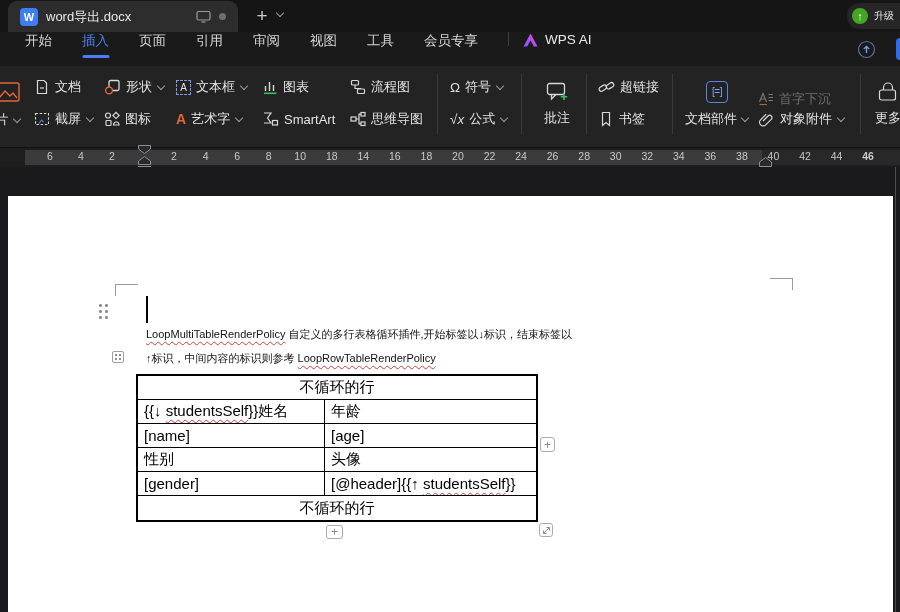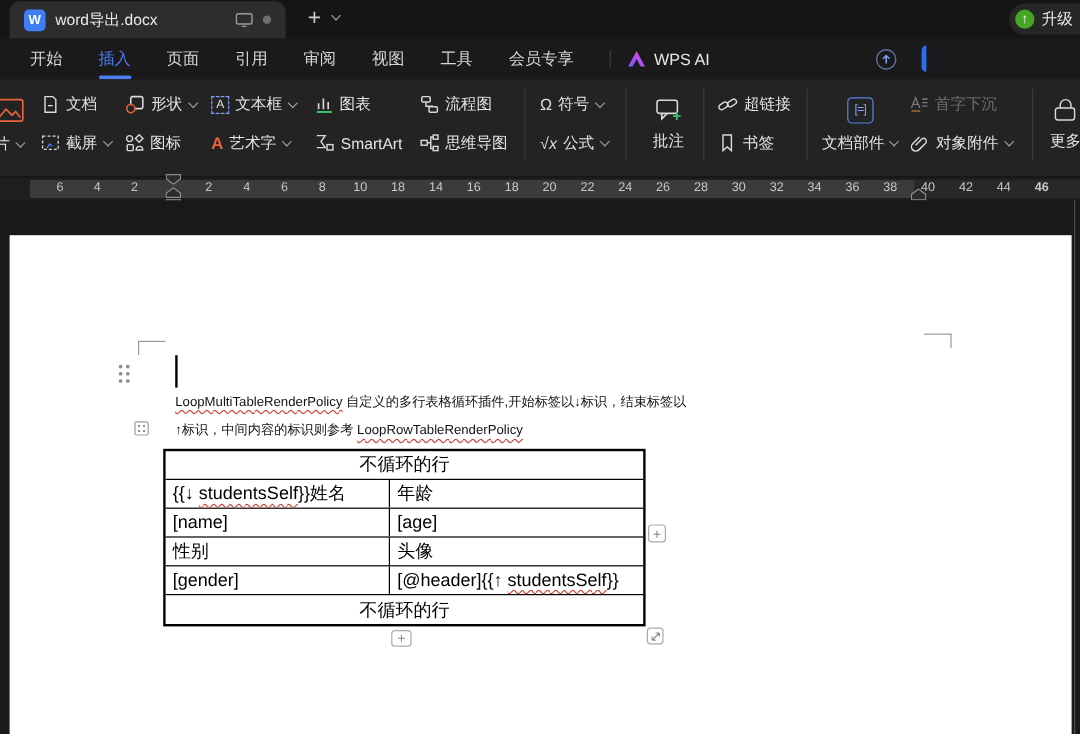--- a/index.html
+++ b/index.html
@@ -19,24 +19,24 @@
   .graydot { width:7px; height:7px; border-radius:50%; background:#6f6f6f; flex:0 0 auto; }
   .newtab { position:absolute; left:252px; top:4px; color:#c9c9c9; font-size:19px; line-height:24px; width:20px; text-align:center; }
   .chev { display:inline-block; width:8px; height:8px; position:relative; }
   .chev::before { content:""; position:absolute; left:1px; top:0; width:5px; height:5px;
                   border-right:1.3px solid #9a9a9a; border-bottom:1.3px solid #9a9a9a; transform:rotate(45deg); }
   .tb-chev { position:absolute; left:276px; top:10px; }
   .upgrade { position:absolute; right:0; top:3px; height:26px; background:#262626; border-radius:14px 0 0 14px;
              display:flex; align-items:center; gap:6px; padding:0 6px 0 5px; }
   .up-circle { width:16px; height:16px; border-radius:50%; background:#45a524; color:#fff; font-size:11px; font-weight:bold;
                display:flex; align-items:center; justify-content:center; }
-  .upgrade-label { color:#e8e8e8; font-size:13px; white-space:nowrap; }
+  .upgrade-label { color:#e8e8e8; font-size:10px; white-space:nowrap; }
   
-  .menubar { position:absolute; left:0; top:32px; width:772px; height:34px; background:#1a1a1a;
-             display:flex; align-items:center; padding-left:25px; box-sizing:border-box; }
+  .menubar { position:absolute; left:0; top:32px; width:900px; height:34px; background:#1a1a1a;
+             display:flex; align-items:flex-start; padding-left:25px; box-sizing:border-box; }
   .menu-item { color:#d6d6d6; font-size:13.5px; margin-right:30px; position:relative; white-space:nowrap; cursor:default; }
   .menu-item.active { color:#4d7df2; }
   .menu-item.active::after { content:""; position:absolute; left:50%; transform:translateX(-50%); bottom:-8px;
                              width:27px; height:3px; border-radius:2px; background:#4d7df2; }
   .menu-divider { width:1px; height:14px; background:#3f3f3f; margin:0 14px 0 0; }
   .wpsai { display:flex; align-items:center; gap:7px; color:#e8e8e8; font-size:13.5px; }
   .cloud-btn { position:absolute; right:24px; top:8px; }
   .blue-sliver { position:absolute; right:0; top:6px; width:4px; height:22px; background:#2e6bee; border-radius:4px 0 0 4px; }
   
   .ribbon { position:absolute; left:0; top:66px; width:900px; height:81px; background:#232323; border-bottom:1px solid #111; }
@@ -261,21 +261,21 @@
   <div class="rbig" style="left:678px;width:78px">
     <span class="docpart-ic">
         <span>[=]</span>
       </span>
     <span class="lbrow">
         <span>文档部件</span>
         <span class="chev"></span>
       </span>
   </div>
 
-  <div class="rbtn disabled" style="left:758px;top:8px">
+  <div class="rbtn disabled" style="left:758px;top:20px">
     <span class="ic">
       <svg width="16" height="16" viewBox="0 0 16 16" fill="none" stroke="#7a7a7a" stroke-width="1.1">
         <path d="M1.5 11L5 2.5 8.5 11 M3 8h4"></path>
         <path d="M10.5 3.5h4.5 M10.5 6.5h4.5 M10.5 9.5h4.5"></path>
         <path d="M1.5 13.5h7.5" stroke="#a06a3a"></path>
       </svg>
     </span>
     <span>首字下沉</span>
   </div>
 

